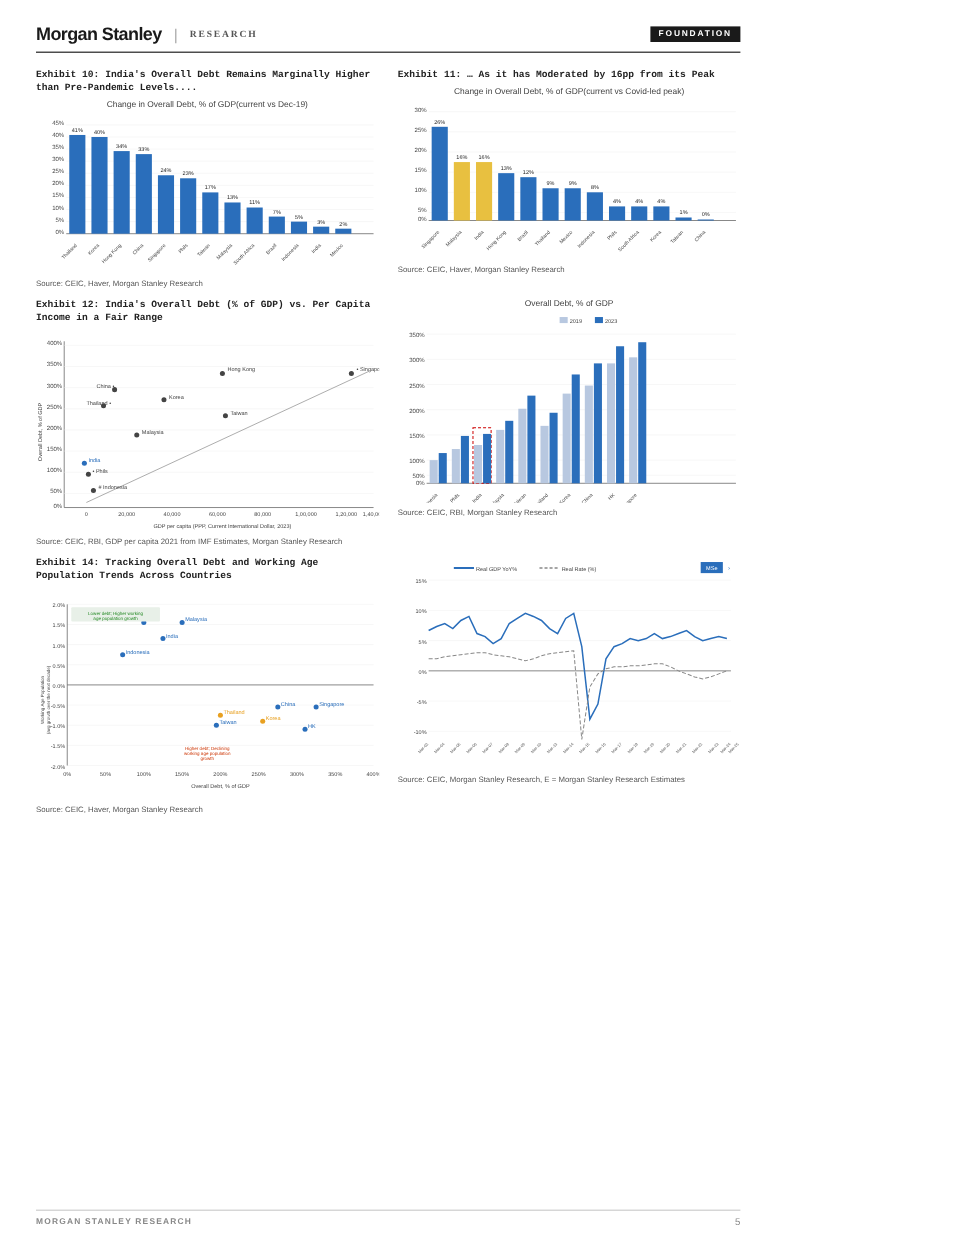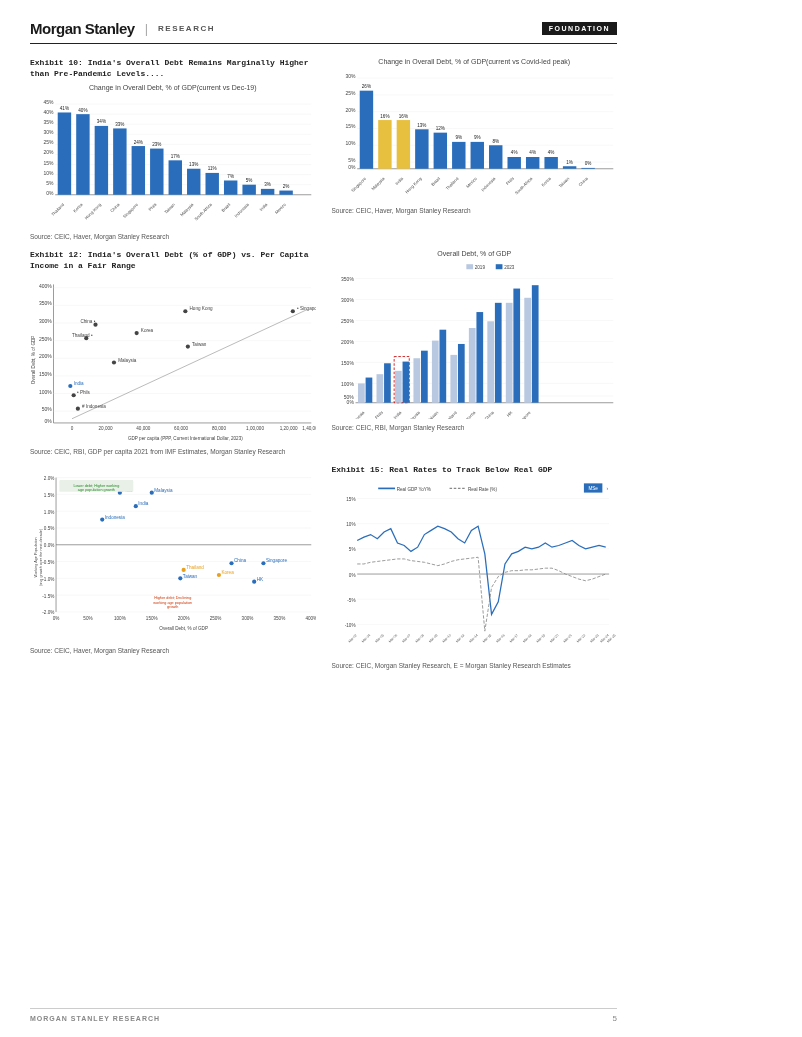--- a/index.html
+++ b/index.html
@@ -41,20 +41,21 @@
       color: #aaa;
       font-size: 13px;
       font-weight: 300;
     }
     .brand-research {
       font-size: 8px;
       letter-spacing: 1.5px;
       color: #555;
       font-weight: bold;
       text-transform: uppercase;
+      font-family: Liberation Serif, serif;
     }
     .foundation-badge {
       background: #1a1a1a;
       color: #fff;
       font-size: 7px;
       font-weight: bold;
       letter-spacing: 1.5px;
       padding: 3px 7px;
     }
     
@@ -217,20 +218,24 @@
           <text x="239" y="132" font-size="5" fill="#444" text-anchor="end" transform="rotate(-45,239,132)">Brazil</text>
           <text x="261" y="132" font-size="5" fill="#444" text-anchor="end" transform="rotate(-45,261,132)">Indonesia</text>
           <text x="283" y="132" font-size="5" fill="#444" text-anchor="end" transform="rotate(-45,283,132)">India</text>
           <text x="305" y="132" font-size="5" fill="#444" text-anchor="end" transform="rotate(-45,305,132)">Mexico</text>
         </svg>
       </div>
       <div class="source-text">Source: CEIC, Haver, Morgan Stanley Research</div>
     </div>
 
     <div class="exhibit-block">
+      <div class="exhibit-title">
+        <span class="exhibit-num">Exhibit 11:</span>
+        <span>… As it has Moderated by 16pp from its Peak</span>
+      </div>
       <div class="chart-subtitle">Change in Overall Debt, % of GDP(current vs Covid-led peak)</div>
       <div class="bar-chart-container">
         <svg class="bar-chart-svg" viewBox="0 0 340 160">
 
           <text x="28" y="12" font-size="6" fill="#444" text-anchor="end">30%</text>
           <text x="28" y="32" font-size="6" fill="#444" text-anchor="end">25%</text>
           <text x="28" y="52" font-size="6" fill="#444" text-anchor="end">20%</text>
           <text x="28" y="72" font-size="6" fill="#444" text-anchor="end">15%</text>
           <text x="28" y="92" font-size="6" fill="#444" text-anchor="end">10%</text>
           <text x="28" y="112" font-size="6" fill="#444" text-anchor="end">5%</text>
@@ -449,20 +454,24 @@
           <text x="171" y="182" font-size="5" fill="#444" text-anchor="end" transform="rotate(-45,171,182)">Korea</text>
           <text x="193" y="182" font-size="5" fill="#444" text-anchor="end" transform="rotate(-45,193,182)">China</text>
           <text x="215" y="182" font-size="5" fill="#444" text-anchor="end" transform="rotate(-45,215,182)">HK</text>
           <text x="237" y="182" font-size="5" fill="#444" text-anchor="end" transform="rotate(-45,237,182)">Singapore</text>
         </svg>
       </div>
       <div class="source-text">Source: CEIC, RBI, Morgan Stanley Research</div>
     </div>
 
     <div class="exhibit-block">
+      <div class="exhibit-title">
+        <span class="exhibit-num">Exhibit 14:</span>
+        <span>Tracking Overall Debt and Working Age Population Trends Across Countries</span>
+      </div>
       <div class="bar-chart-container">
         <svg class="bar-chart-svg" viewBox="0 0 340 210">
 
           <text x="8" y="110" font-size="4.5" fill="#444" text-anchor="middle" transform="rotate(-90,8,110)">Working Age Population</text>
           <text x="14" y="110" font-size="4.5" fill="#444" text-anchor="middle" transform="rotate(-90,14,110)">(avg growth over the next decade)</text>
 
           <text x="29" y="18" font-size="5.5" fill="#444" text-anchor="end">2.0%</text>
           <text x="29" y="38" font-size="5.5" fill="#444" text-anchor="end">1.5%</text>
           <text x="29" y="58" font-size="5.5" fill="#444" text-anchor="end">1.0%</text>
           <text x="29" y="78" font-size="5.5" fill="#444" text-anchor="end">0.5%</text>
@@ -532,24 +541,20 @@
 
           <text x="170" y="160" font-size="4.5" fill="#cc3300" text-anchor="middle">Higher debt; Declining</text>
           <text x="170" y="165" font-size="4.5" fill="#cc3300" text-anchor="middle">working age population</text>
           <text x="170" y="170" font-size="4.5" fill="#cc3300" text-anchor="middle">growth</text>
         </svg>
       </div>
       <div class="source-text">Source: CEIC, Haver, Morgan Stanley Research</div>
     </div>
 
     <div class="exhibit-block">
-      <div class="exhibit-title">
-        <span class="exhibit-num">Exhibit 15:</span>
-        <span>Real Rates to Track Below Real GDP</span>
-      </div>
       <div class="bar-chart-container">
         <svg class="bar-chart-svg" viewBox="0 0 340 210">
 
           <line x1="55" y1="10" x2="75" y2="10" stroke="#2a6ebb" stroke-width="2"></line>
           <text x="77" y="13" font-size="5.5" fill="#444">Real GDP YoY%</text>
           <line x1="140" y1="10" x2="160" y2="10" stroke="#888" stroke-width="1.5" stroke-dasharray="3,2"></line>
           <text x="162" y="13" font-size="5.5" fill="#444">Real Rate (%)</text>
 
           <rect x="300" y="4" width="22" height="11" fill="#2a6ebb"></rect>
           <text x="311" y="12" font-size="5.5" fill="#fff" text-anchor="middle">MSe</text>

